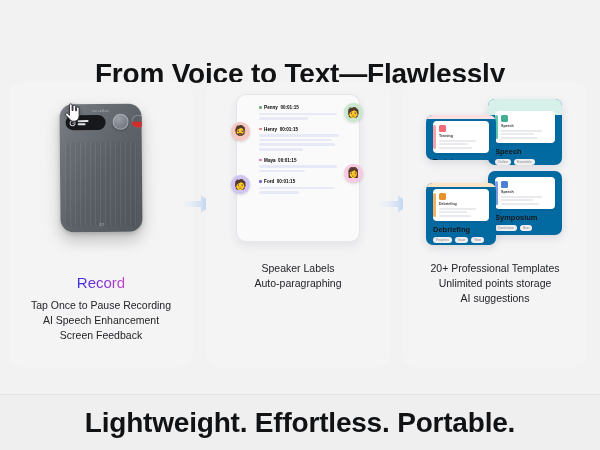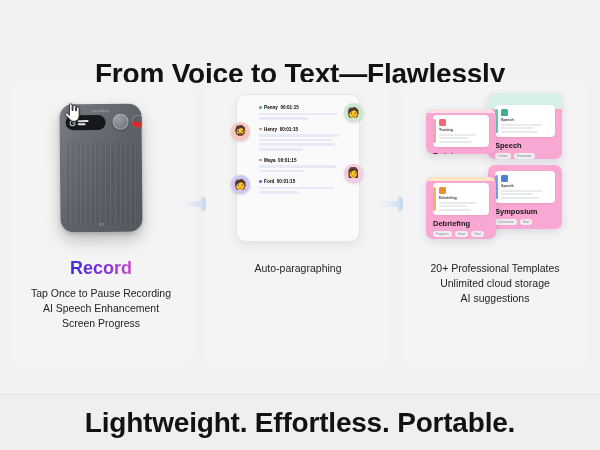--- a/index.html
+++ b/index.html
@@ -141,25 +141,26 @@
     font-size:10px; line-height:1;
     box-shadow:0 1px 3px rgba(0,0,0,0.15);
   }
 
   
   .tmpl {
     width:138px; height:150px; position:relative;
   }
   .tc {
     position:absolute;
-    background:#f9a8d4;
+    background:#0369a1;
     border-radius:7px;
     box-shadow:0 3px 8px rgba(30,30,60,0.12);
     overflow:hidden;
     padding:6px 7px 6px 7px;
+    margin-top:6px;
   }
   .tc-inner {
     background:#fff; border-radius:4px;
     padding:4px 4px 4px 6px;
     position:relative;
     box-shadow:0 1px 3px rgba(0,0,0,0.07);
     margin-bottom:4px;
   }
   .tc-bar {
     position:absolute; left:0; top:4px; bottom:4px; width:2.6px; border-radius:2px;
@@ -171,21 +172,21 @@
   .tc-title { font-size:7.5px; font-weight:bold; color:#16171a; margin:1px 0 3px; }
   .tc-tags { display:flex; gap:3px; }
   .tc-tag {
     font-size:3.2px; padding:1.4px 3px; border-radius:5px;
     background:#f0f0f2; color:#86868d; white-space:nowrap;
   }
   .tc-top { position:absolute; left:0; right:0; top:0; height:16px; }
 
   
   .cap-title {
-    font-size:18px; font-weight:bold; margin-top:4px;
+    font-size:15px; font-weight:normal; margin-top:20px;
     background:linear-gradient(90deg,#3b2fe0 0%,#7b2bd6 50%,#c648c8 100%);
     -webkit-background-clip:text; background-clip:text;
     -webkit-text-fill-color:transparent; color:#6b2fd6;
   }
   .cap-lines {
     margin-top:7px; text-align:center;
     font-size:10.5px; color:#232428; line-height:1.42;
   }
 
   
@@ -226,21 +227,21 @@
         <div class="device-logo">sn</div>
       </div>
       <svg class="cursor" viewBox="0 0 16 20">
         <path d="M5.5 11.5V3.2c0-.8.6-1.4 1.3-1.4s1.3.6 1.3 1.4v5.3h.9V4.6c0-.8.6-1.4 1.3-1.4s1.3.6 1.3 1.4v4.2h.9V6.3c0-.8.6-1.4 1.3-1.4s1.3.6 1.3 1.4v7.4c0 3.3-2.1 5.6-5.1 5.6-2.6 0-3.9-1.1-5.1-3.1L1.6 13c-.4-.7-.1-1.5.6-1.8.6-.3 1.3-.1 1.7.4l1.6 1.8z" fill="#ffffff" stroke="#2a2a2e" stroke-width="0.9" stroke-linejoin="round"></path>
       </svg>
     </div>
     <div class="cap-title">Record</div>
     <div class="cap-lines">
       <div>Tap Once to Pause Recording</div>
       <div>AI Speech Enhancement</div>
-      <div>Screen Progress</div>
+      <div>Screen Feedback</div>
     </div>
   </div>
 
   <div class="arrow-wrap">
     <svg class="arrow" viewBox="0 0 32 20">
       <defs>
         <linearGradient id="ag1" x1="0" y1="0" x2="1" y2="0">
           <stop offset="0%" stop-color="#dfeaf9" stop-opacity="0.15"></stop>
           <stop offset="100%" stop-color="#a9c8ee"></stop>
         </linearGradient>
@@ -303,20 +304,21 @@
           <div class="tlines">
             <div class="tline" style="width:82%"></div>
             <div class="tline" style="width:44%"></div>
           </div>
           <div class="avatar" style="left:-28px; top:-4px; background:#cfc4f2;">🧑</div>
         </div>
 
       </div>
     </div>
     <div class="cap-lines">
+      <div>Speaker Labels</div>
       <div>Auto-paragraphing</div>
     </div>
   </div>
 
   <div class="arrow-wrap">
     <svg class="arrow" viewBox="0 0 32 20">
       <defs>
         <linearGradient id="ag2" x1="0" y1="0" x2="1" y2="0">
           <stop offset="0%" stop-color="#dfeaf9" stop-opacity="0.15"></stop>
           <stop offset="100%" stop-color="#a9c8ee"></stop>
@@ -403,21 +405,21 @@
             <span class="tc-tag">Progress</span>
             <span class="tc-tag">Issue</span>
             <span class="tc-tag">Next</span>
           </div>
         </div>
 
       </div>
     </div>
     <div class="cap-lines">
       <div>20+ Professional Templates</div>
-      <div>Unlimited cloud storage</div>
+      <div>Unlimited points storage</div>
       <div>AI suggestions</div>
     </div>
   </div>
 
 </div>
 
 <div class="divider"></div>
 <div class="footer">
   <div class="footer-text">Lightweight. Effortless. Portable.</div>
 </div>

